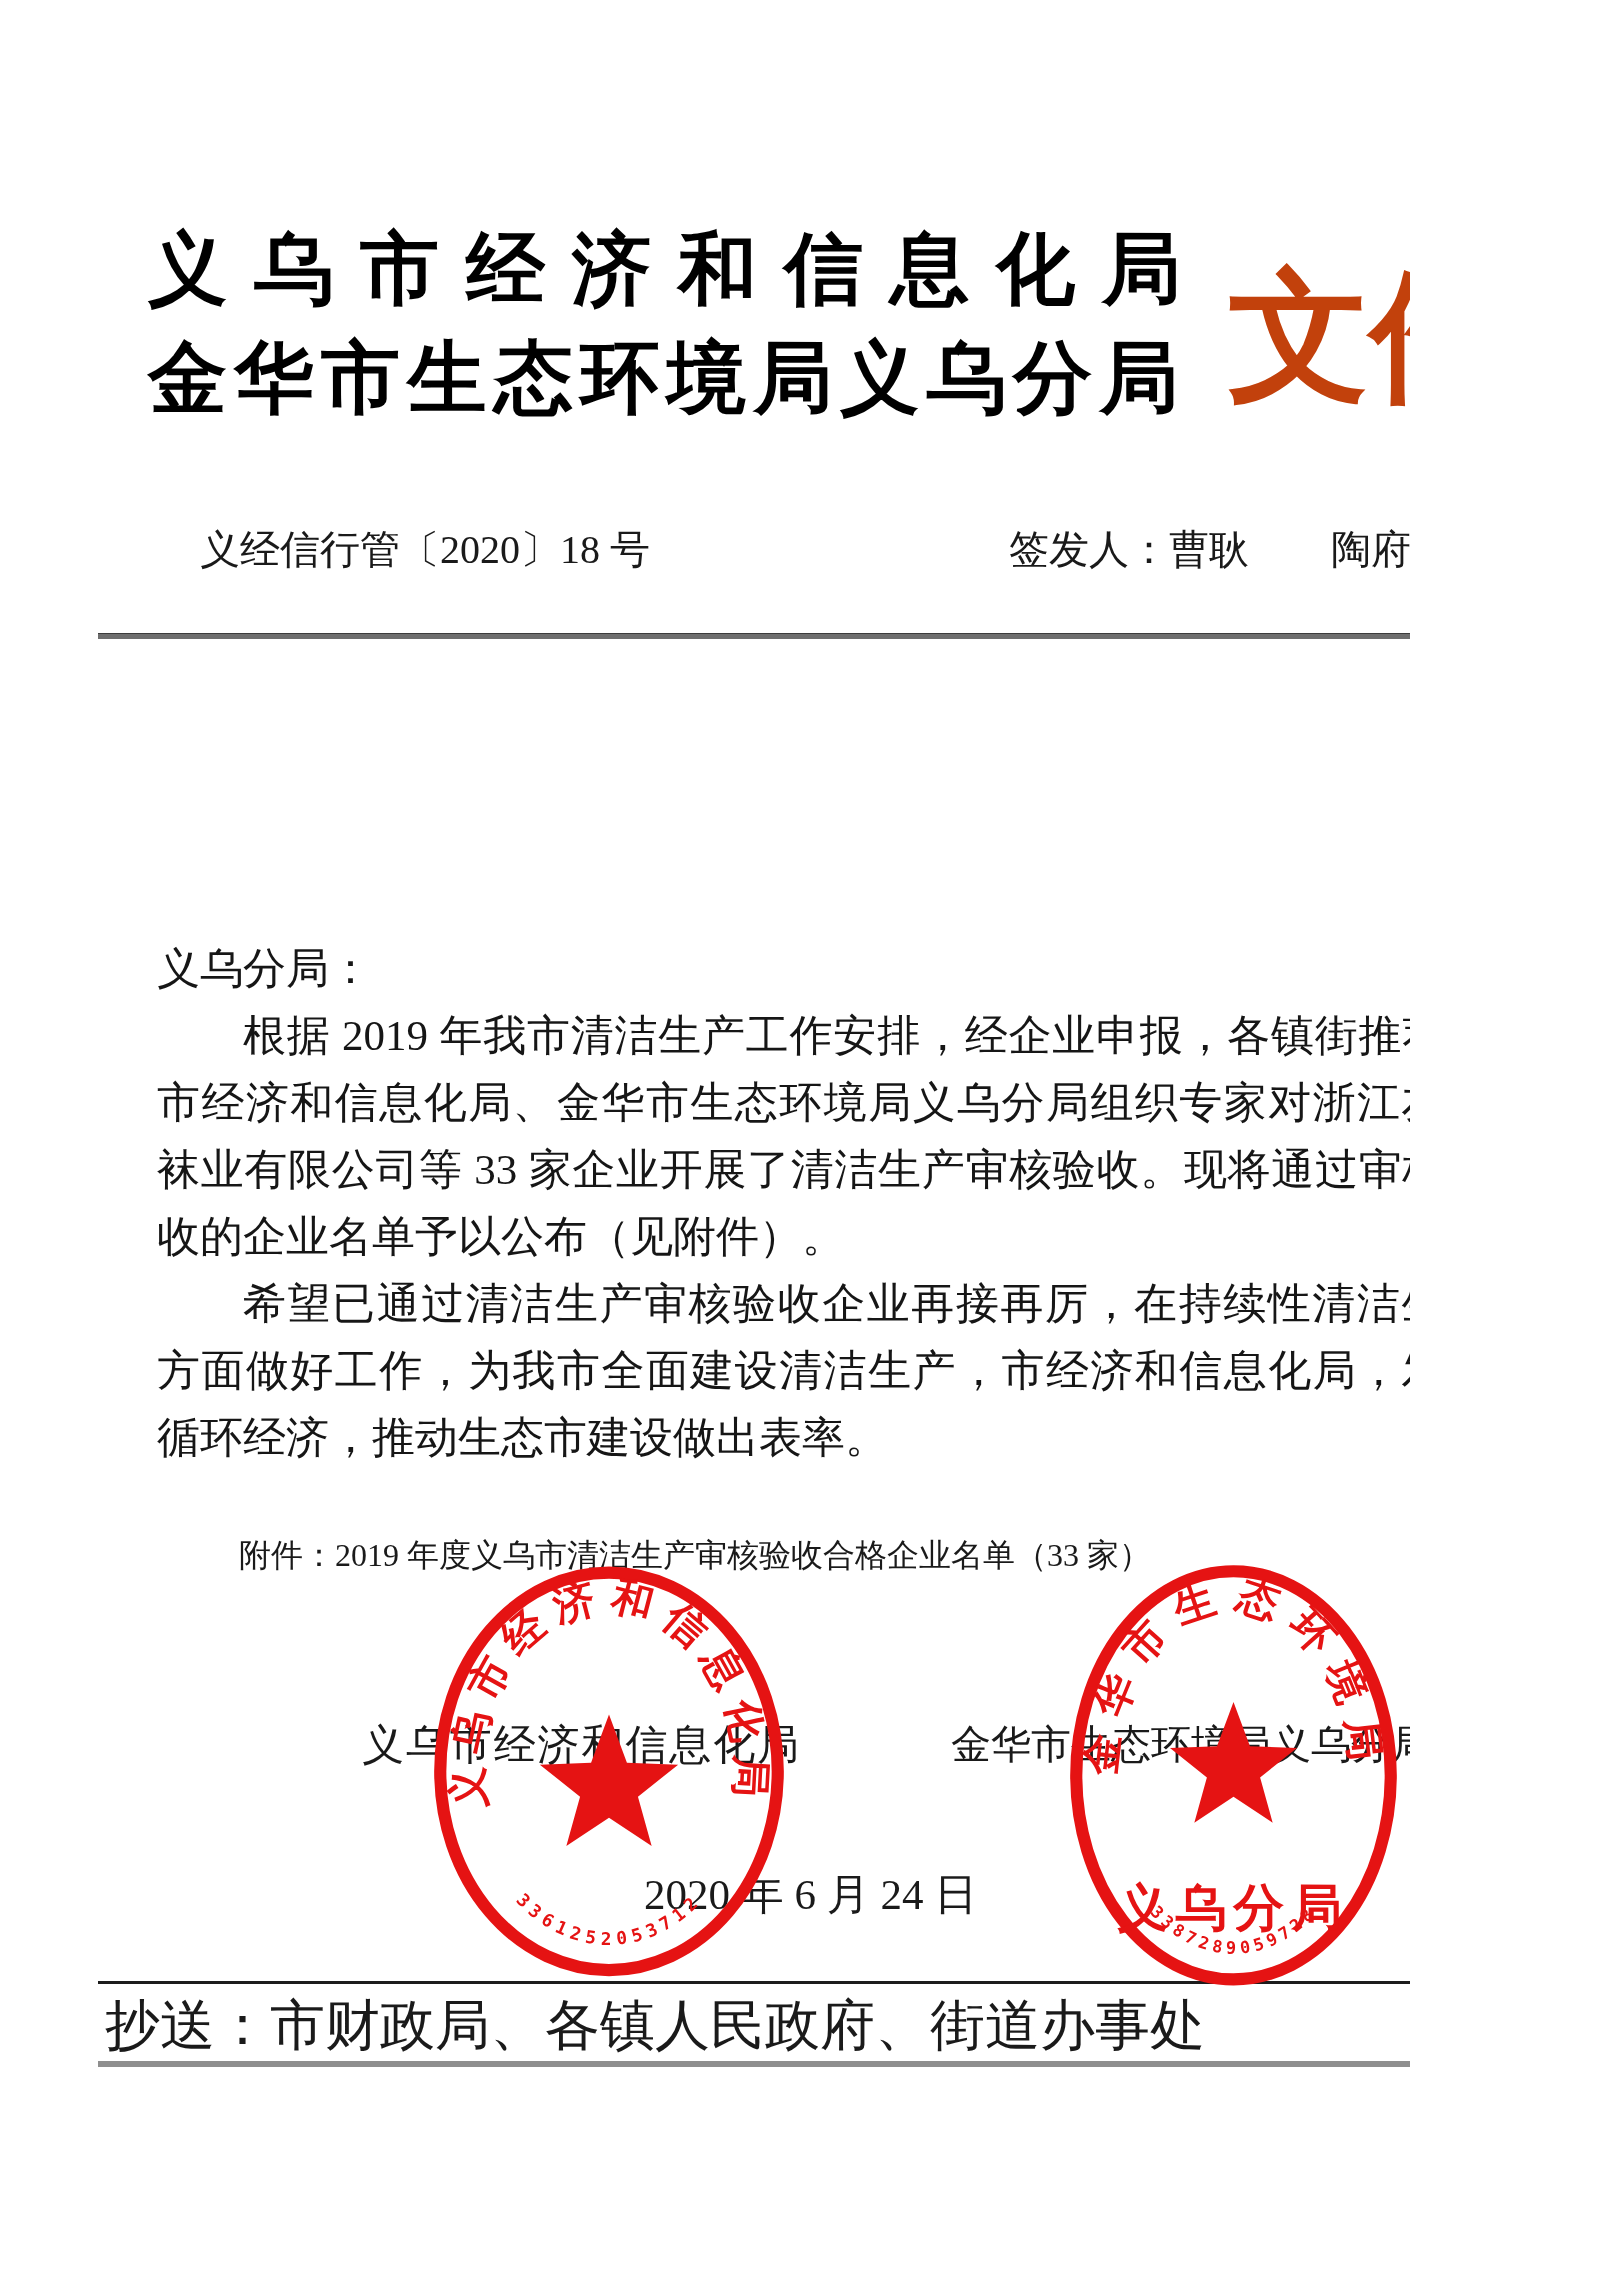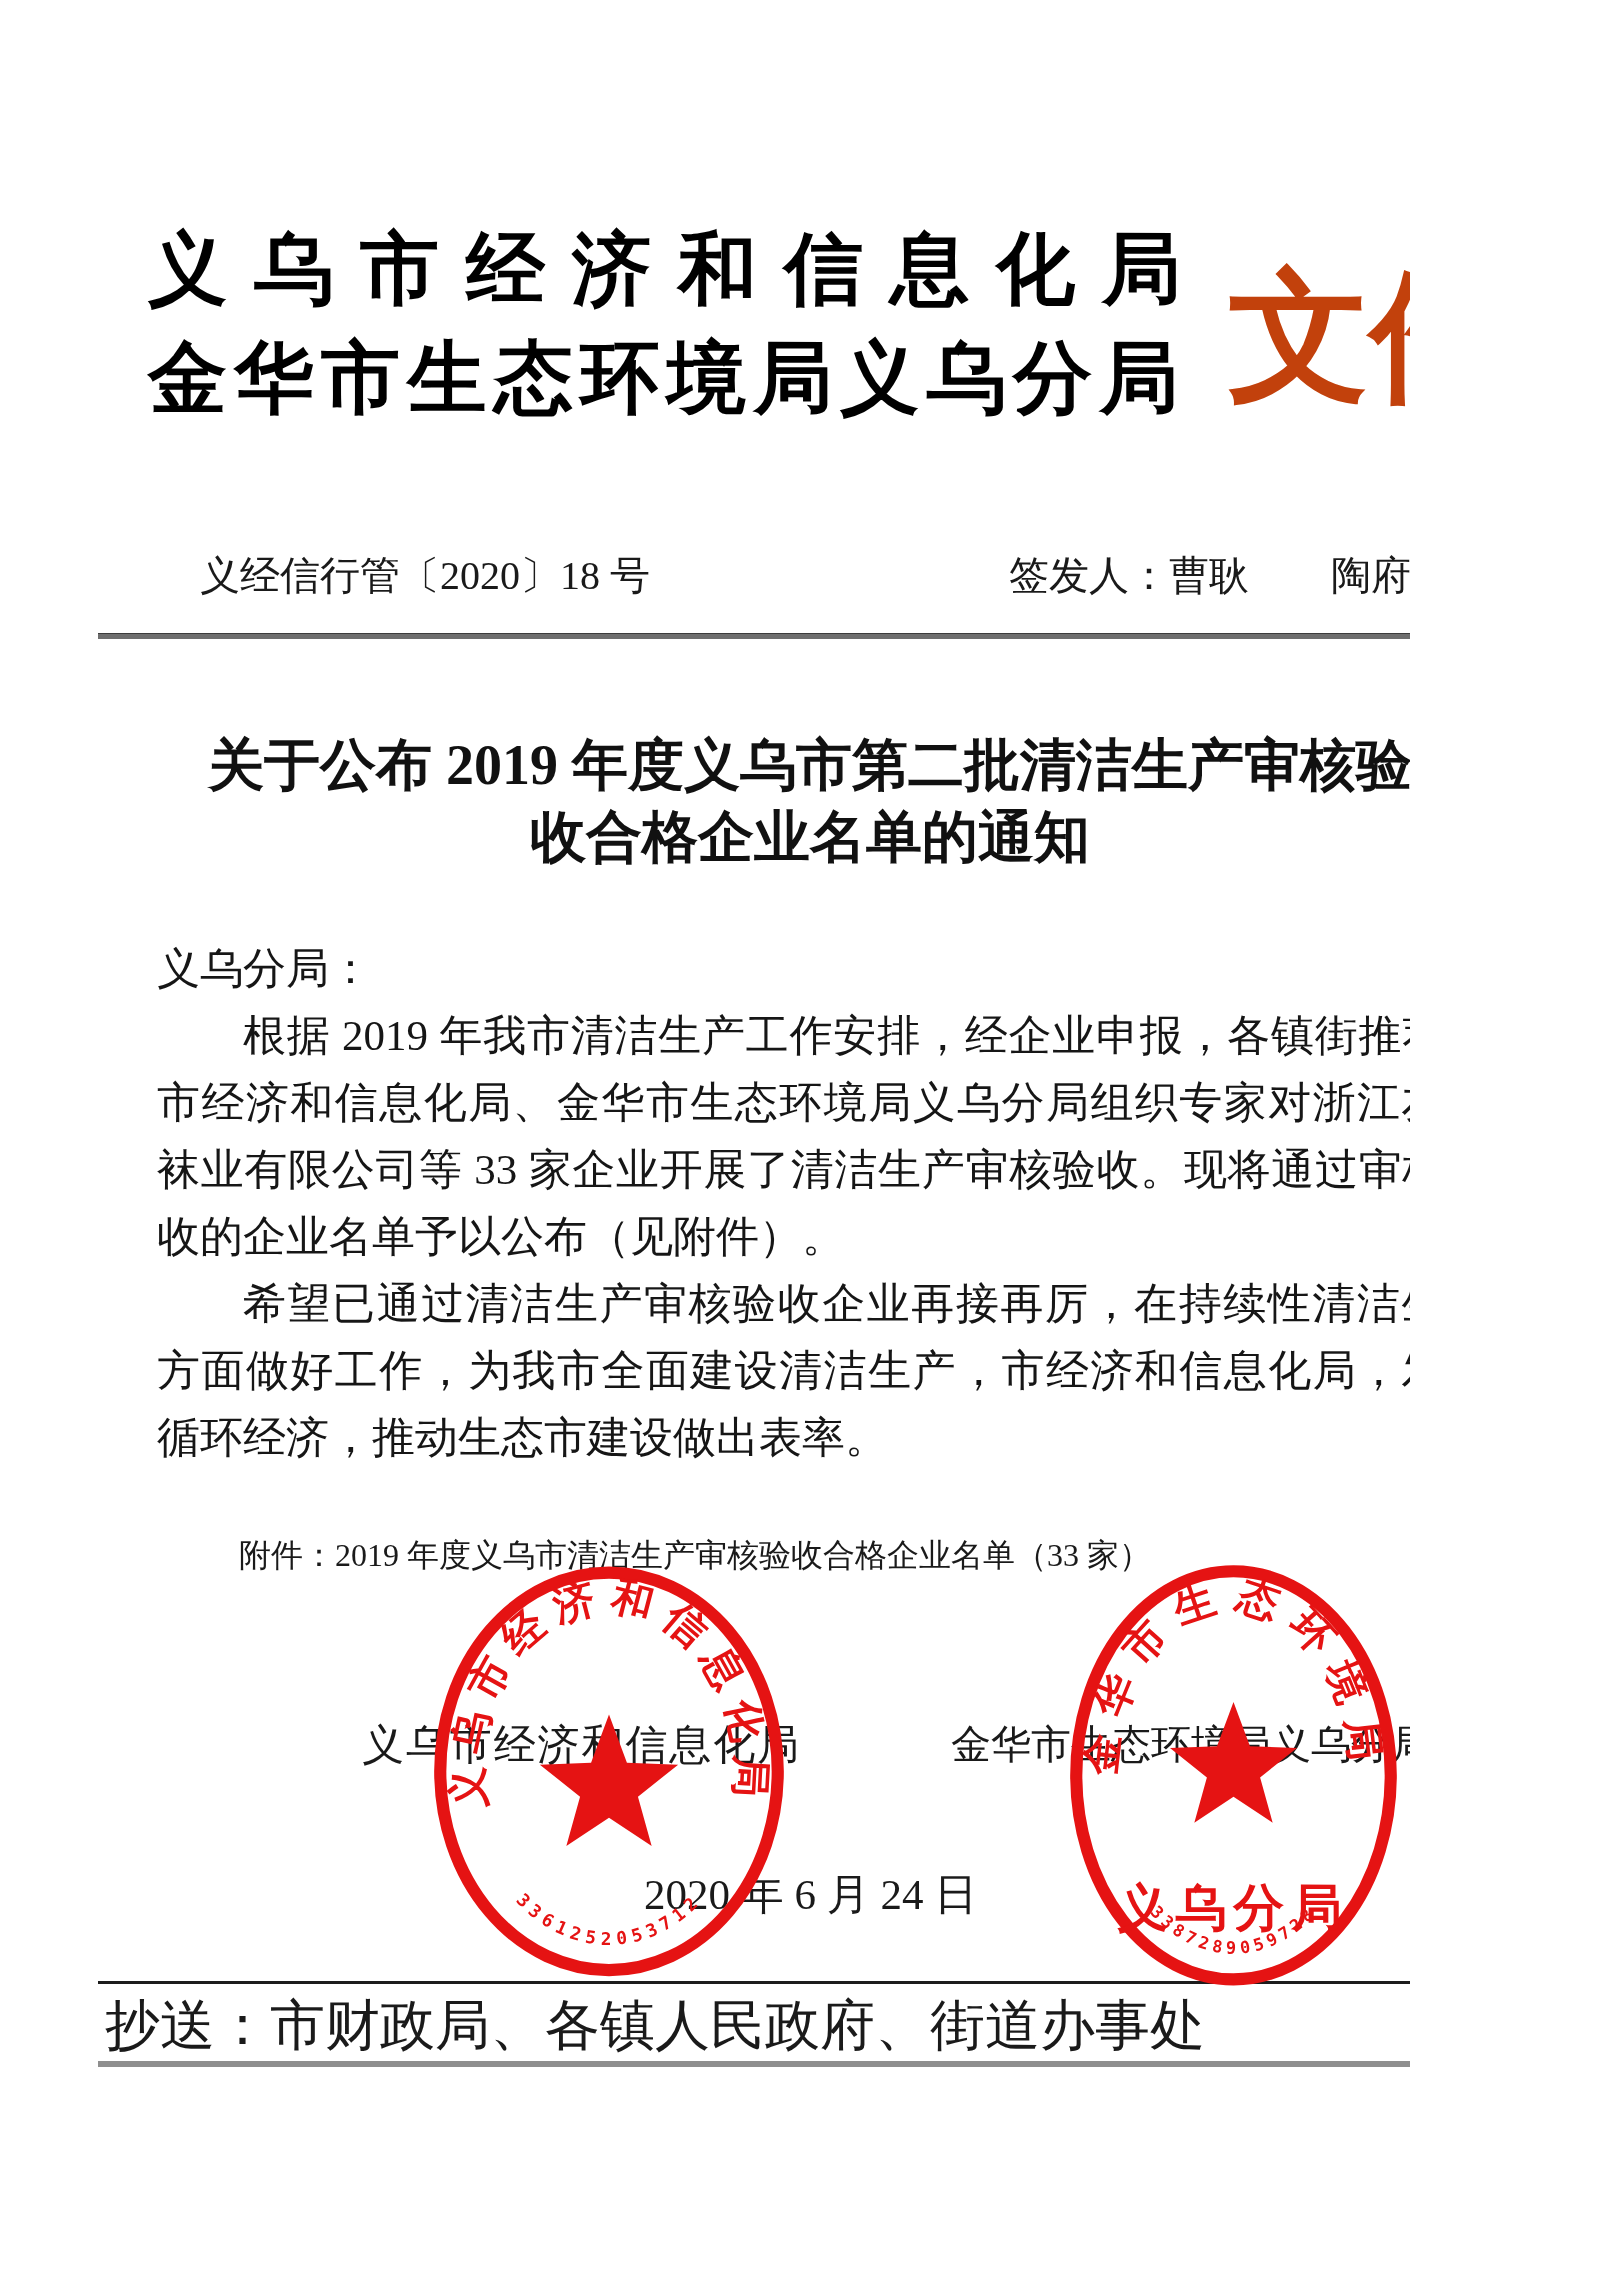--- a/index.html
+++ b/index.html
@@ -40,21 +40,21 @@
     line-height: 142px;
     color: #c2410c;
     margin-left: 26px;
     margin-top: 28px;
     white-space: nowrap;
   }
 
   
   .meta-row {
     position: absolute;
-    top: 551px; left: 200px;
+    top: 525px; left: 200px;
     width: 1251px;
     display: flex;
     justify-content: space-between;
     font-size: 40px;
     line-height: 49px;
     white-space: nowrap;
   }
   .issuer-group { display: flex; }
   .issuer-name2 { margin-left: 82px; }
 
@@ -190,24 +190,20 @@
     <div>义经信行管〔2020〕18 号</div>
     <div class="issuer-group">
       <span>签发人：</span>
       <span>曹耿</span>
       <span class="issuer-name2">陶府盛</span>
     </div>
   </div>
 
   <div class="rule-top"></div>
 
-  <div class="title">
-    <div>关于公布 2019 年度义乌市第二批清洁生产审核验</div>
-    <div>收合格企业名单的通知</div>
-  </div>
 
   <div class="body-block">
     <p>义乌分局：</p>
     <p class="indent">根据 2019 年我市清洁生产工作安排，经企业申报，各镇街推荐，市经济和信息化局、金华市生态环境局义乌分局组织专家对浙江友邦袜业有限公司等 33 家企业开展了清洁生产审核验收。现将通过审核验收的企业名单予以公布（见附件）。</p>
     <p class="indent">希望已通过清洁生产审核验收企业再接再厉，在持续性清洁生产方面做好工作，为我市全面建设清洁生产，市经济和信息化局，发展循环经济，推动生态市建设做出表率。</p>
   </div>
 
   <div class="attachment">附件：2019 年度义乌市清洁生产审核验收合格企业名单（33 家）</div>
 
   <div class="sig-left">义乌市经济和信息化局</div>

